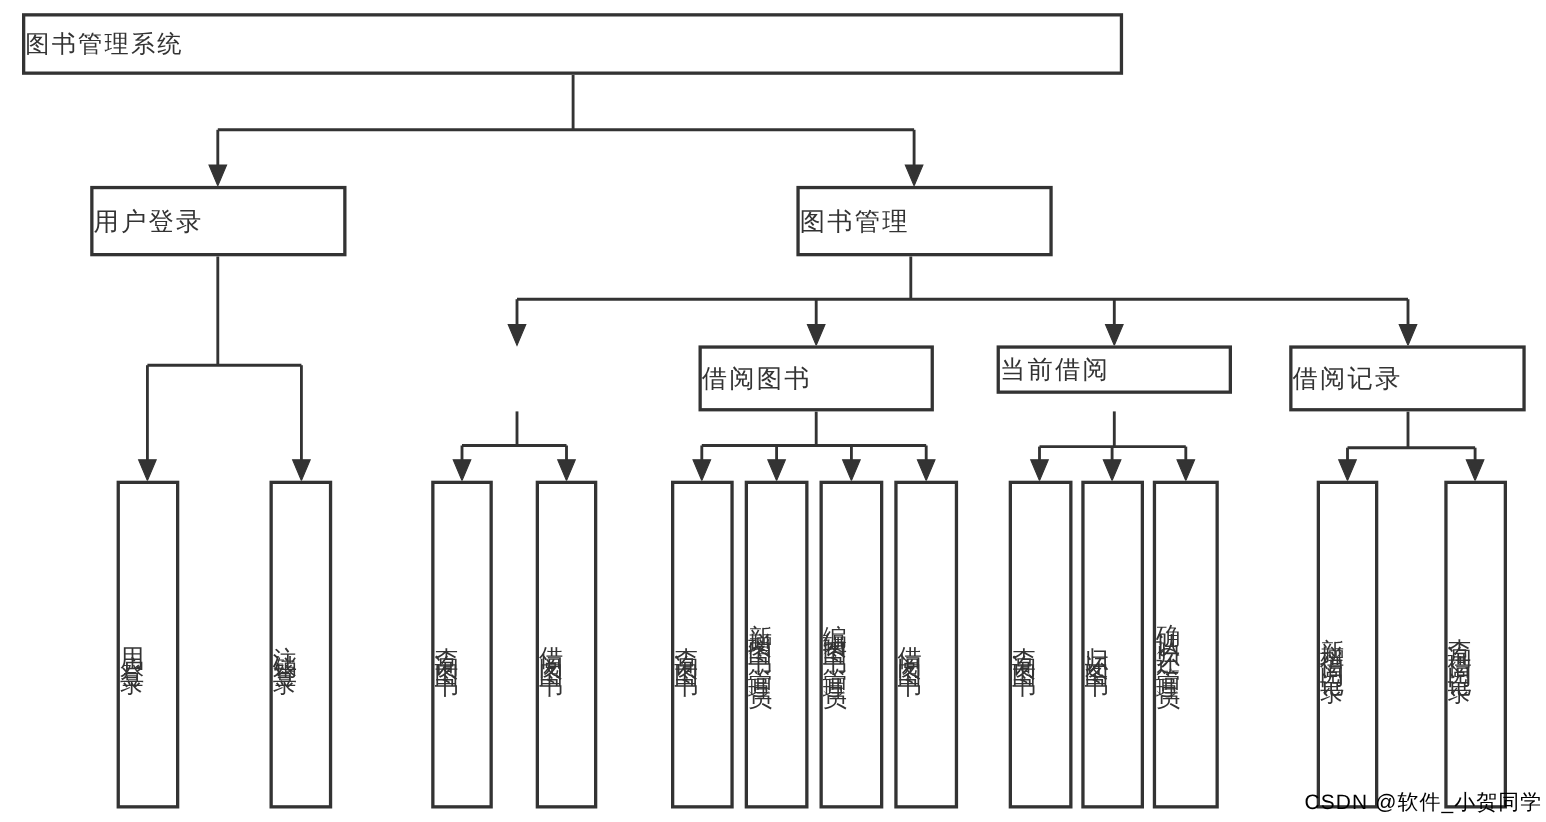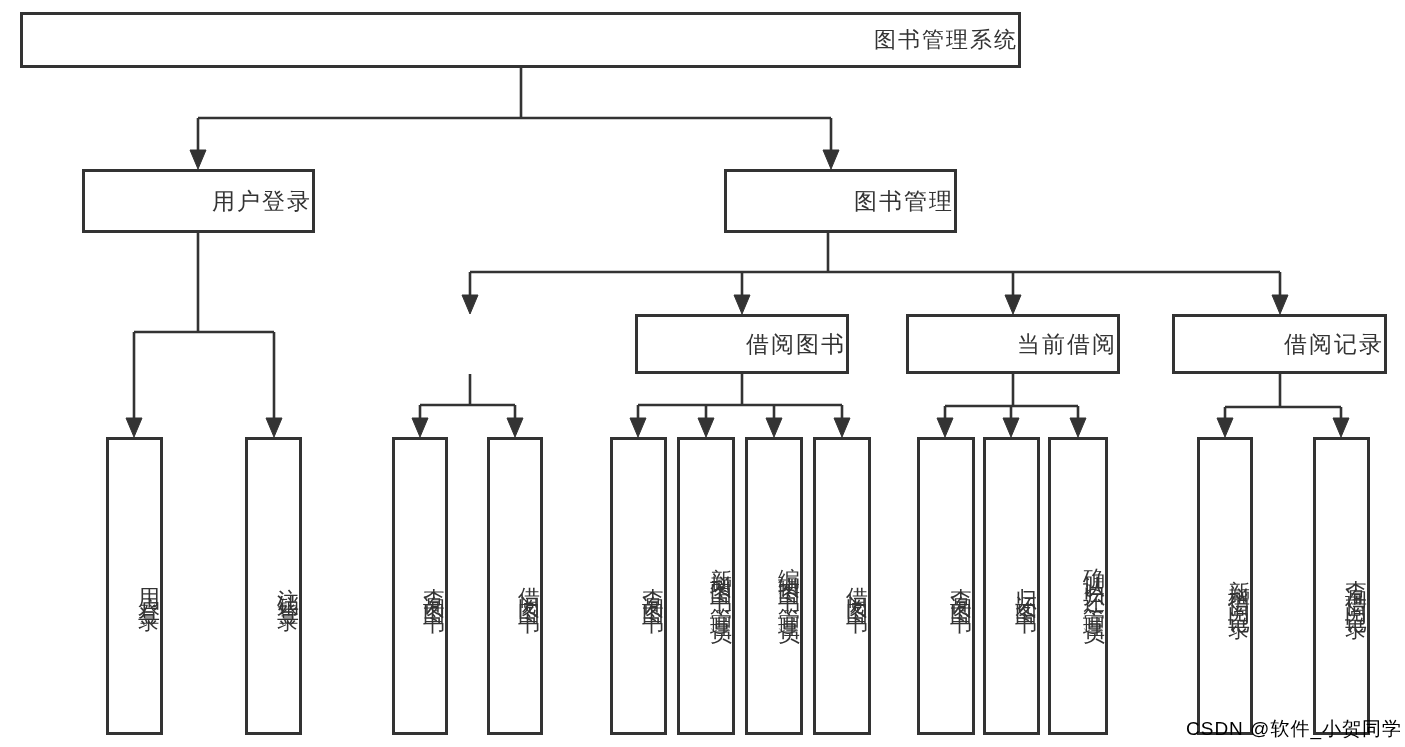--- a/index.html
+++ b/index.html
@@ -12,40 +12,40 @@
     overflow:hidden;
   }
   #wires{position:absolute;left:0;top:0;width:1405px;height:747px;}
   #wires line{stroke:#333333;stroke-width:2.6;}
   #wires polygon{fill:#333333;stroke:#333333;}
   .node{
     position:absolute;
     box-sizing:border-box;
     background:#ffffff;
     border:3px solid #333333;
-    display:flex;align-items:center;justify-content:flex-end;
+    display:flex;align-items:center;justify-content:flex-start;
     text-align:center;
   }
   .hbox{font-size:23px;letter-spacing:2px;}
   .root{font-size:22px;letter-spacing:2px;}
   .vbox{font-size:22px;}
   .vbox .vtext{
     writing-mode:vertical-rl;
     text-orientation:mixed;
     letter-spacing:8px;
     line-height:1;
     white-space:nowrap;
   }
   
   .n-root{left:20px;top:12px;width:1001px;height:56px;}
   .n-user-login{left:82px;top:169px;width:233px;height:64px;}
   .n-book-mgmt{left:712px;top:169px;width:233px;height:64px;margin-left:12px;}
   .n-new-book{left:363px;top:314px;width:214px;height:60px;}
   .n-book-borrow{left:635px;top:314px;width:214px;height:60px;}
-  .n-cur-borrow{left:906px;top:314px;width:214px;height:60px;}
+  .n-cur-borrow{left:906px;top:314px;width:214px;height:44px;}
   .n-borrow-rec{left:1172px;top:314px;width:215px;height:60px;}
   .leaf{top:437px;height:298px;}
   .n-l1{left:106px;width:57px;}
   .n-l2{left:245px;width:57px;}
   .n-l3{left:392px;width:56px;}
   .n-l4{left:487px;width:56px;}
   .n-l5{left:610px;width:57px;}
   .n-l6{left:677px;width:58px;}
   .n-l7{left:745px;width:58px;}
   .n-l8{left:813px;width:58px;}

